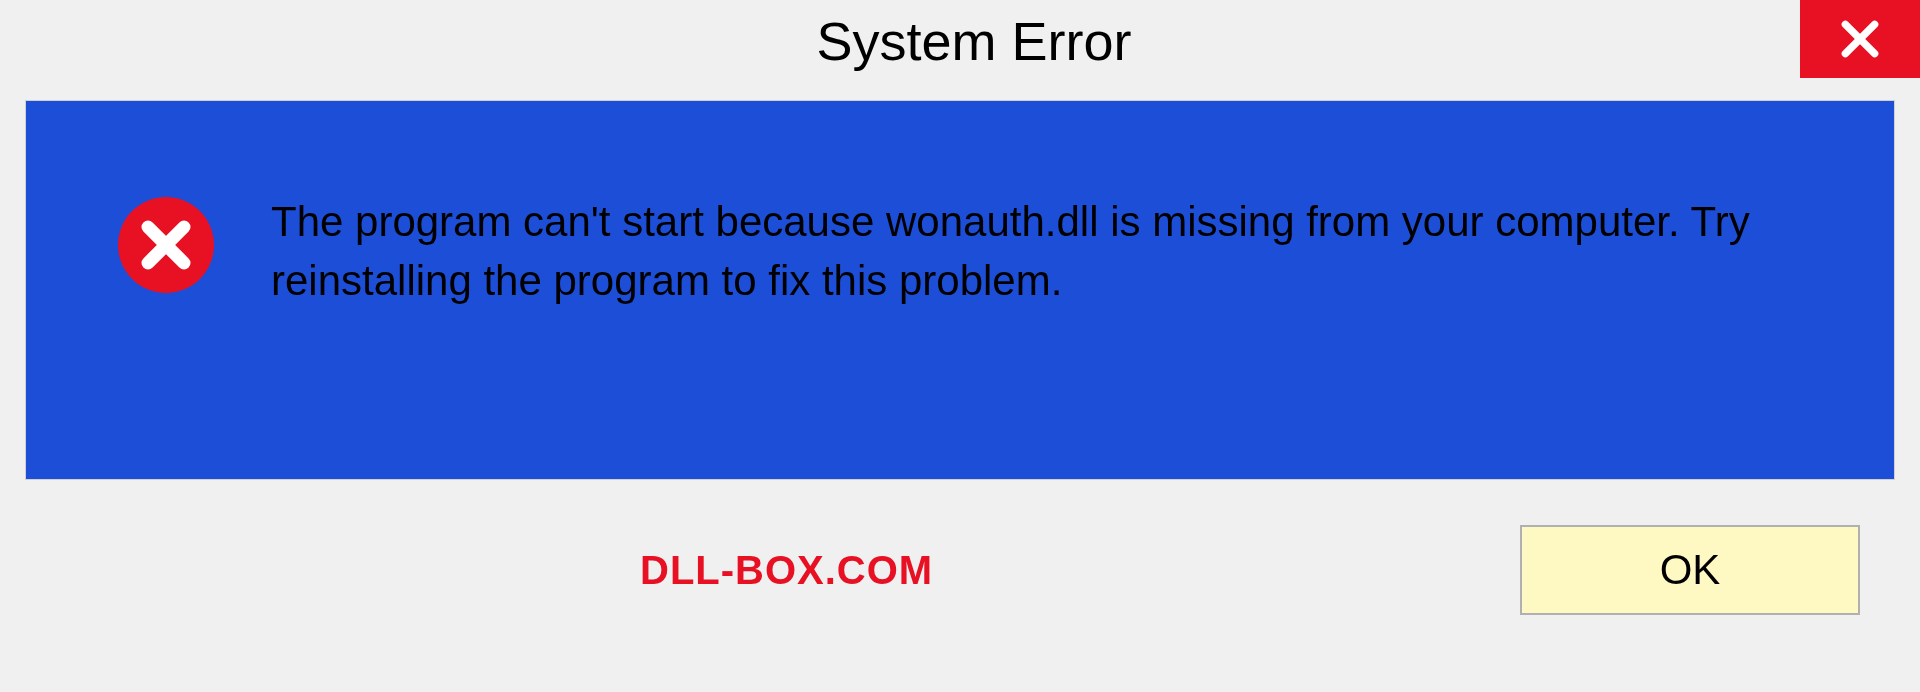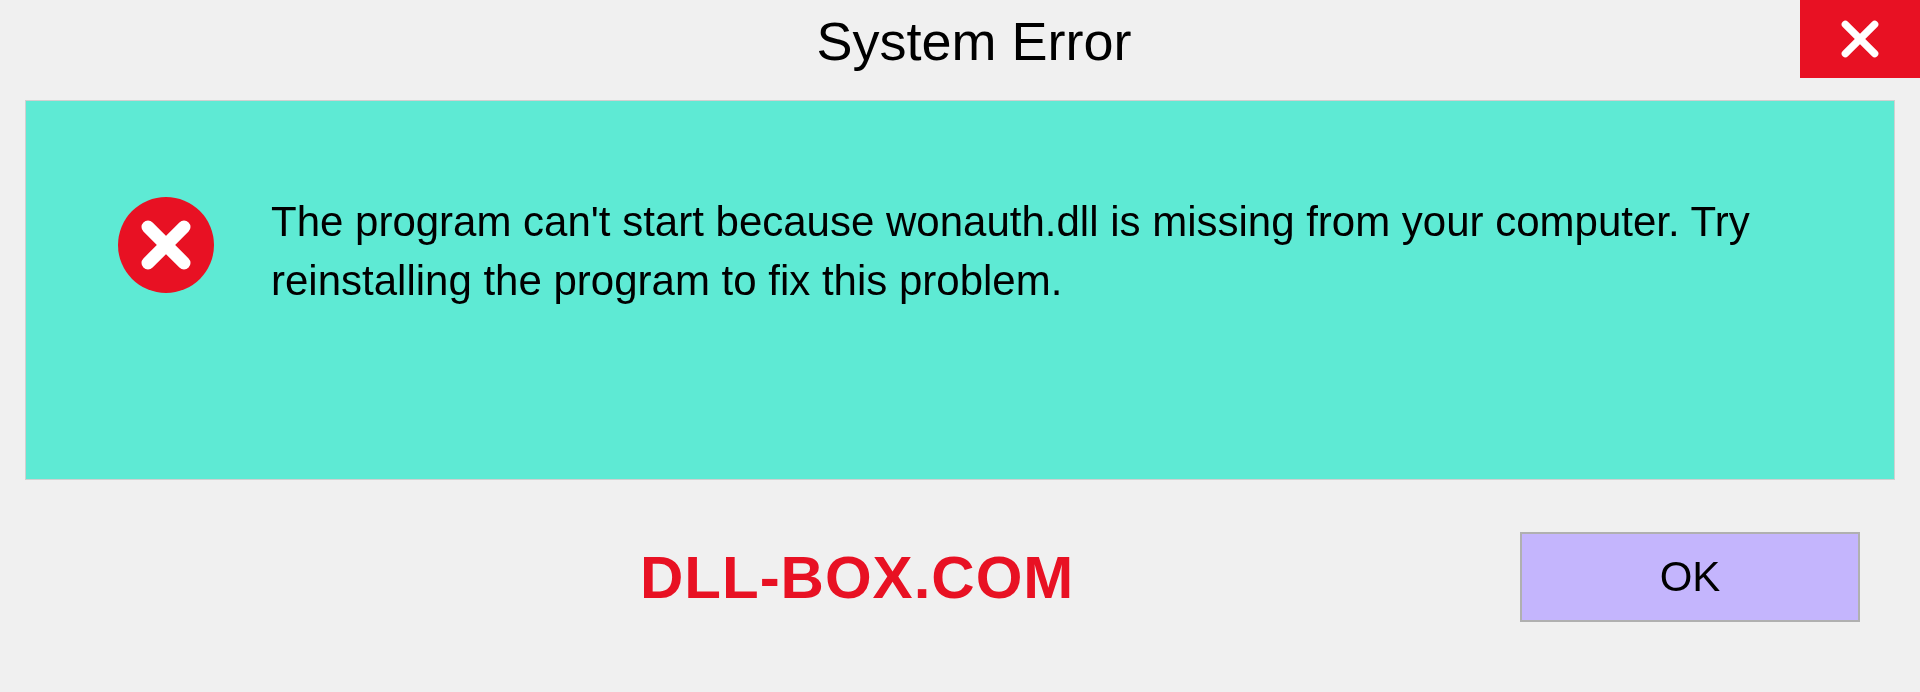--- a/index.html
+++ b/index.html
@@ -46,22 +46,22 @@
       display: flex;
       align-items: center;
       justify-content: center;
       cursor: pointer;
     }
     .close-btn svg {
       width: 44px;
       height: 44px;
     }
     .content-box {
-      margin: 10px 25px 7px 25px;
-      background: #5eead4;
+      margin: 10px 25px 0 25px;
+      background: #1d4ed8;
       border: 1px solid #d0d0d0;
       height: 380px;
       display: flex;
       align-items: flex-start;
       padding: 90px 60px 40px 90px;
     }
     .error-icon {
       flex-shrink: 0;
       width: 100px;
       height: 100px;
@@ -79,31 +79,31 @@
       font-weight: 400;
       padding-top: 2px;
     }
     .footer {
       display: flex;
       align-items: center;
       justify-content: space-between;
       padding: 45px 60px 0 0;
     }
     .watermark {
-      font-size: 60px;
+      font-size: 40px;
       font-weight: 800;
       color: #e81123;
       letter-spacing: 1px;
       margin-left: 640px;
       font-family: Arial, sans-serif;
     }
     .ok-btn {
       width: 340px;
       height: 90px;
-      background: #c4b5fd;
+      background: #fef9c3;
       border: 2px solid #b0b0b0;
       font-size: 42px;
       color: #000;
       display: flex;
       align-items: center;
       justify-content: center;
       cursor: pointer;
       font-family: "Segoe UI", Tahoma, Arial, sans-serif;
     }
   </style>

